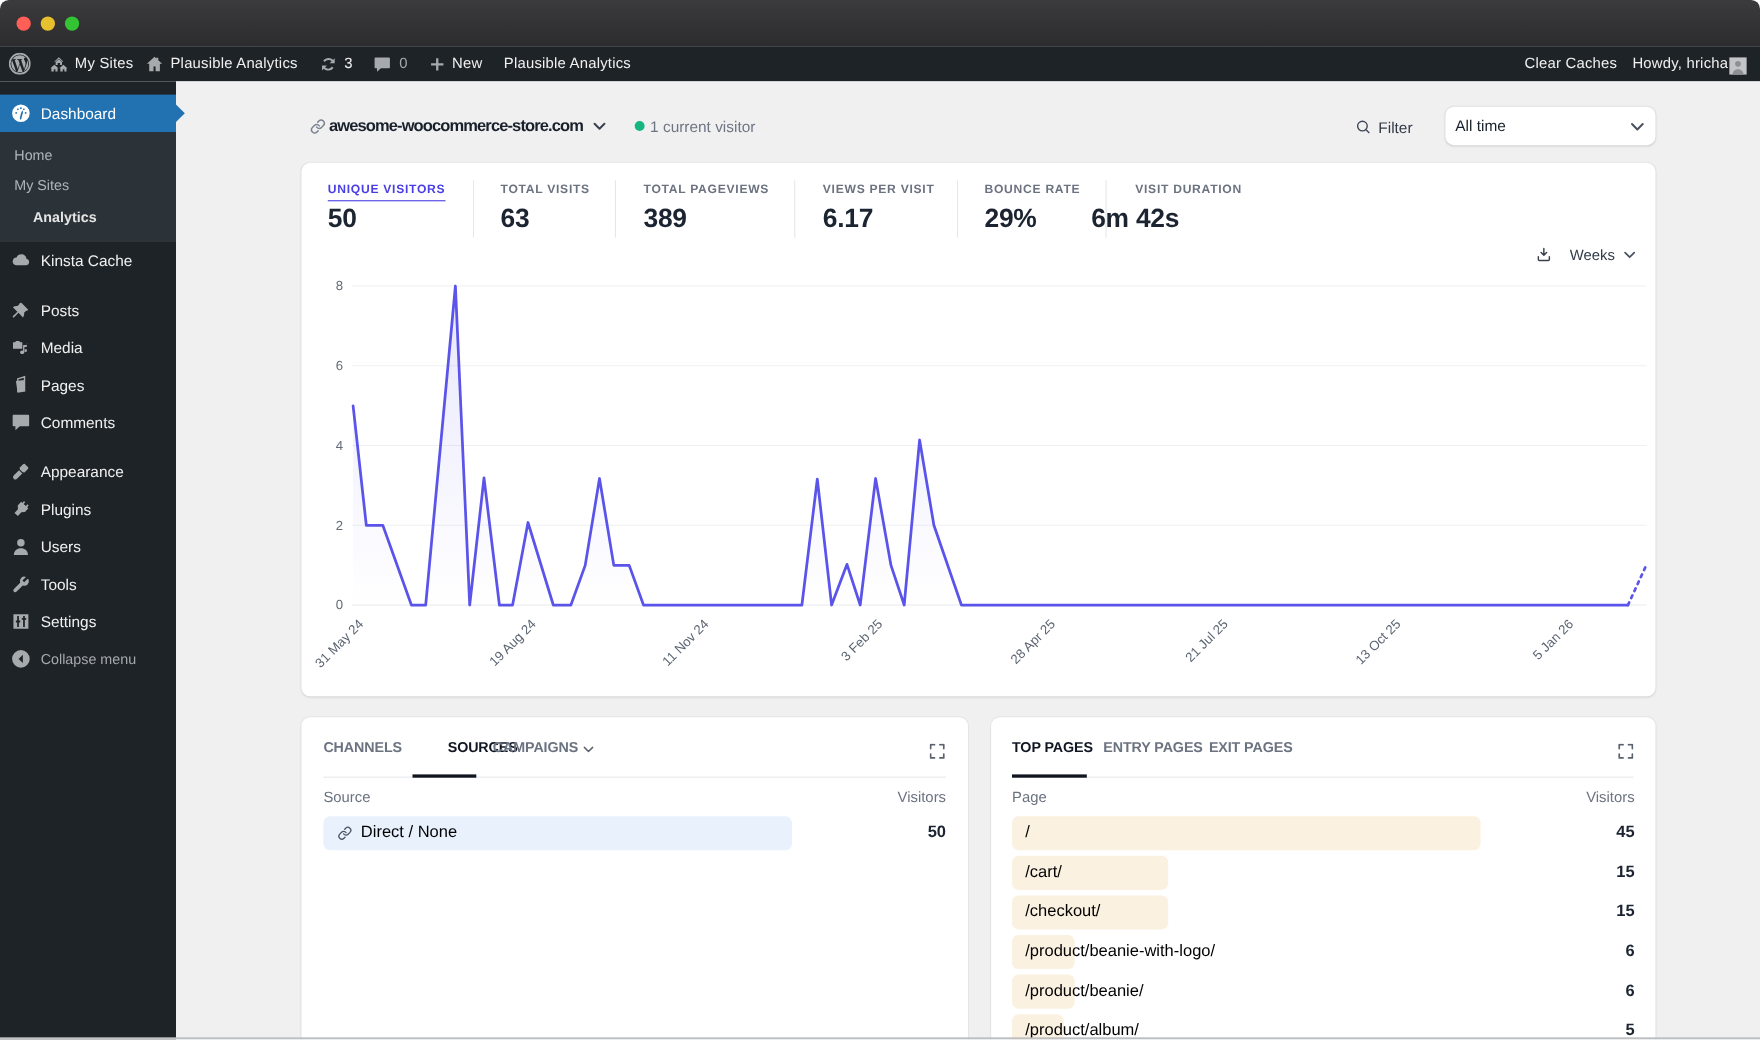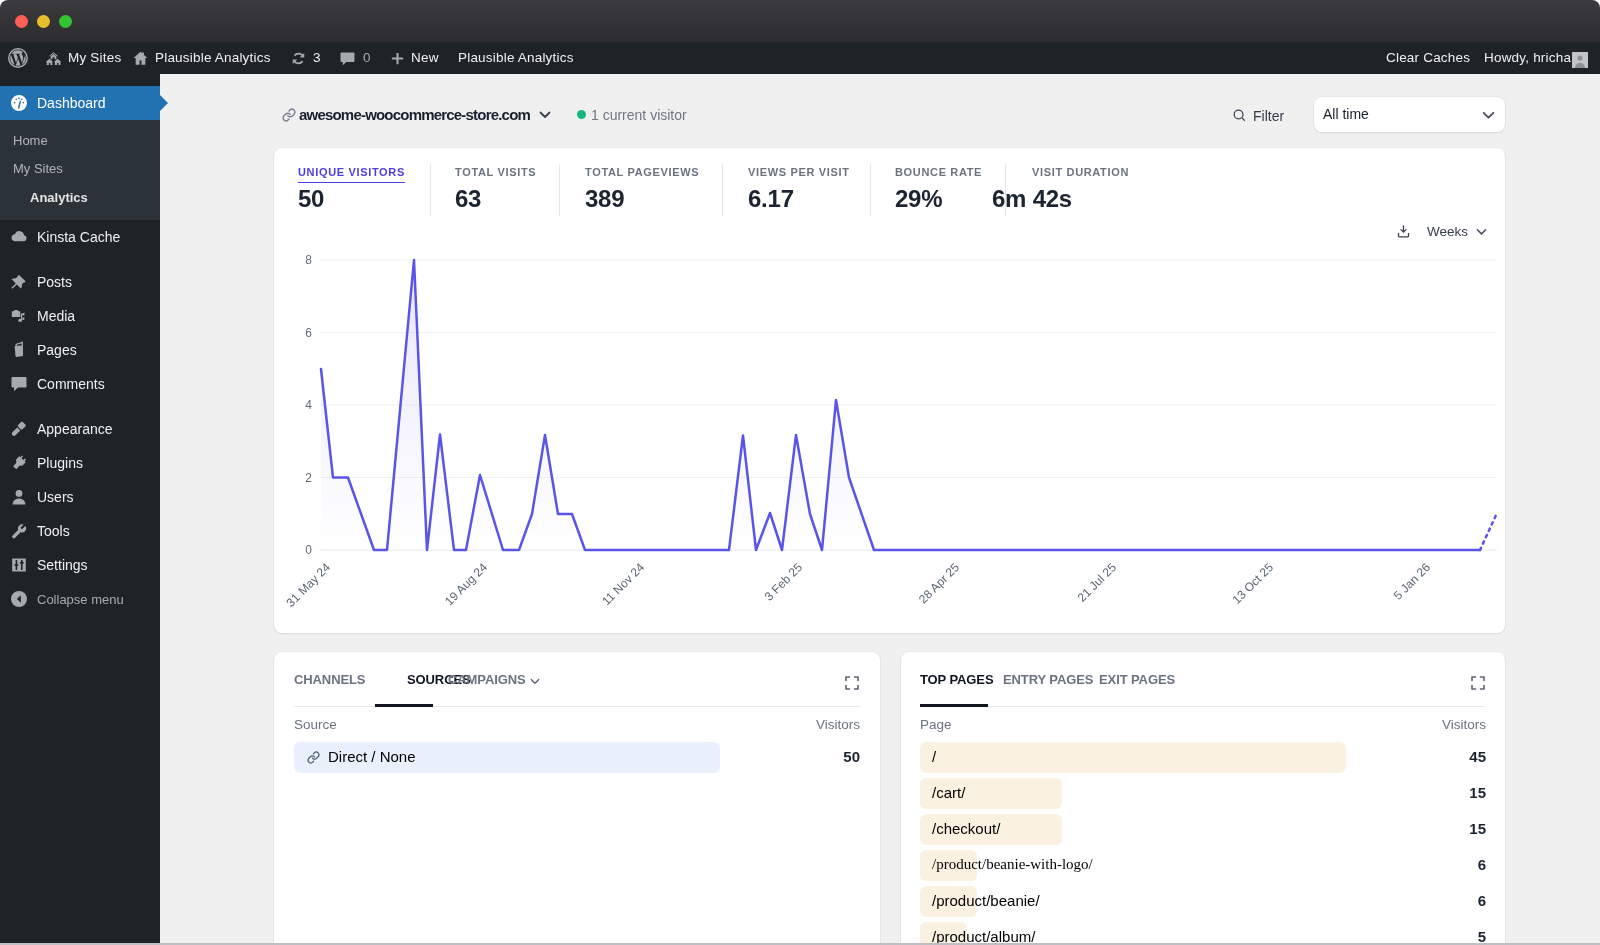--- a/index.html
+++ b/index.html
@@ -329,21 +329,21 @@
       <div class="rowbar" style="left:19px;top:90px;width:426px;background:#fbf1e0;"></div>
       <div class="rowbar" style="left:19px;top:126px;width:142px;background:#fbf1e0;"></div>
       <div class="rowbar" style="left:19px;top:162px;width:142px;background:#fbf1e0;"></div>
       <div class="rowbar" style="left:19px;top:198px;width:57px;background:#fbf1e0;"></div>
       <div class="rowbar" style="left:19px;top:234px;width:57px;background:#fbf1e0;"></div>
       <div class="rowbar" style="left:19px;top:270px;width:47px;background:#fbf1e0;"></div>
 
       <div class="rowtxt" style="left:31px;top:97px;">/</div>
       <div class="rowtxt" style="left:31px;top:133px;">/cart/</div>
       <div class="rowtxt" style="left:31px;top:169px;">/checkout/</div>
-      <div class="rowtxt" style="left:31px;top:205px;font-family:Liberation Serif, serif;">/product/beanie-with-logo/</div>
+      <div class="rowtxt" style="left:31px;top:205px;">/product/beanie-with-logo/</div>
       <div class="rowtxt" style="left:31px;top:241px;">/product/beanie/</div>
       <div class="rowtxt" style="left:31px;top:277px;">/product/album/</div>
 
       <div class="rowval" style="right:19px;top:97px;">45</div>
       <div class="rowval" style="right:19px;top:133px;">15</div>
       <div class="rowval" style="right:19px;top:169px;">15</div>
       <div class="rowval" style="right:19px;top:205px;">6</div>
       <div class="rowval" style="right:19px;top:241px;">6</div>
       <div class="rowval" style="right:19px;top:277px;">5</div>
     </div>

